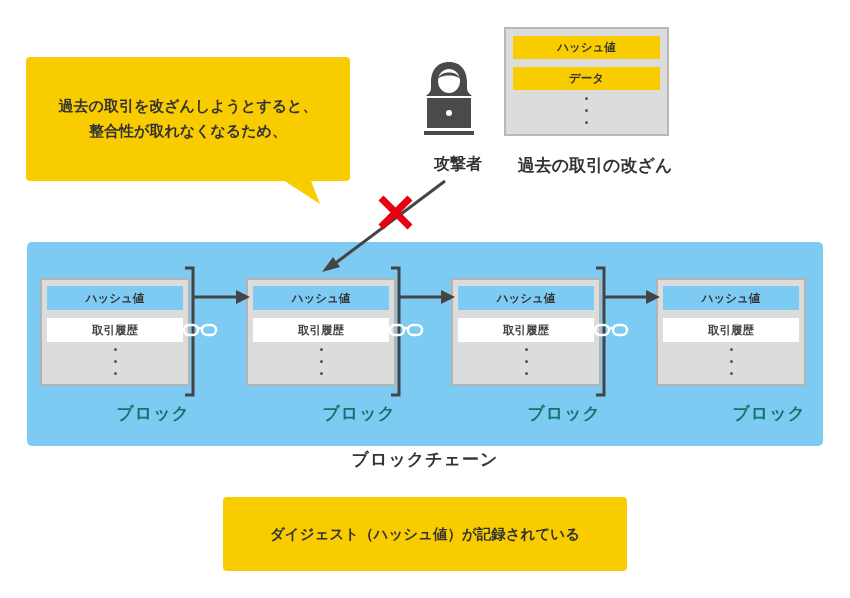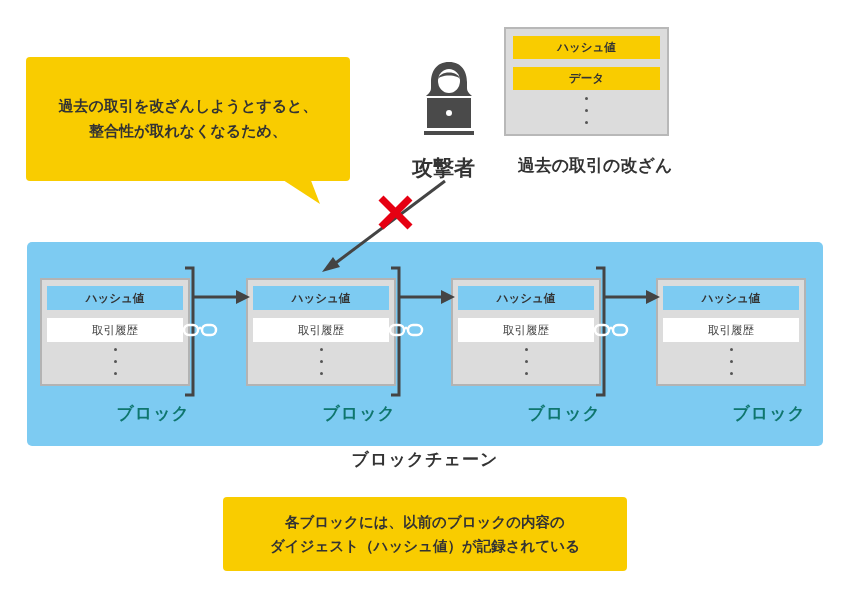--- a/index.html
+++ b/index.html
@@ -6,33 +6,33 @@
   body { width: 850px; height: 598px; position: relative; background: #ffffff; overflow: hidden;
          font-family: "DejaVu Sans", "Liberation Sans", sans-serif; color: #333; }
   .abs { position: absolute; }
 
   
   .bubble { left: 26px; top: 57px; width: 324px; height: 124px; background: #f9cc00; border-radius: 4px;
             display: flex; align-items: center; justify-content: center; text-align: center; }
   .bubble-text { font-size: 15px; font-weight: bold; line-height: 25px; color: #333; }
 
   
-  .attacker-label { left: 412px; top: 154px; width: 70px; text-align: left; font-size: 21px; font-weight: bold; color: #333; }
+  .attacker-label { left: 412px; top: 154px; width: 70px; text-align: right; font-size: 16px; font-weight: bold; color: #333; }
   .tamper-box { left: 504px; top: 27px; width: 165px; height: 109px; background: #dcdcdc; border: 2px solid #b8b8b8; box-sizing: border-box; }
   .tamper-bar { position: absolute; left: 7px; width: 147px; height: 23px; background: #f9cc00; font-size: 11.5px; font-weight: bold;
                 text-align: center; line-height: 23px; color: #333; }
   .tamper-label { left: 500px; top: 154px; width: 190px; text-align: center; font-size: 17px; font-weight: bold; color: #333; }
 
   
   .chain-area { left: 27px; top: 242px; width: 796px; height: 204px; background: #7dcbf2; border-radius: 5px; }
   .block { position: absolute; top: 278px; width: 150px; height: 108px; background: #dcdcdc; border: 2px solid #b3b3b3; box-sizing: border-box; }
   .hash-bar { position: absolute; left: 5px; top: 6px; width: 136px; height: 24px; background: #7dcbf2; text-align: center; line-height: 24px;
               font-size: 11.5px; font-weight: bold; color: #333; }
   .tx-bar { position: absolute; left: 5px; top: 38px; width: 136px; height: 24px; background: #ffffff; text-align: center; line-height: 24px;
-            font-size: 11.5px; font-weight: normal; color: #444; }
+            font-size: 11.5px; font-weight: bold; color: #444; }
   .dots { position: absolute; left: 0; top: 68px; width: 146px; text-align: center; }
   .dot { width: 3px; height: 3px; border-radius: 50%; background: #555; margin: 0 auto 9px auto; }
   .block-label { position: absolute; top: 402px; width: 150px; text-align: right; font-size: 17px; font-weight: bold; color: #0f766e; letter-spacing: 1px; }
 
   .chain-title { left: 0; top: 448px; width: 850px; text-align: center; font-size: 17px; font-weight: bold; color: #333; letter-spacing: 1px; }
   .note { left: 223px; top: 497px; width: 404px; height: 74px; background: #f9cc00; border-radius: 4px;
           display: flex; align-items: center; justify-content: center; text-align: center; }
   .note-text { font-size: 14.5px; font-weight: bold; line-height: 24px; color: #333; }
 
   svg.overlay { position: absolute; left: 0; top: 0; pointer-events: none; }
@@ -157,16 +157,15 @@
           <circle cx="611" cy="328" r="1.5" fill="#ffffff"></circle>
         </g>
       </g>
     </g>
 </svg>
 
 <div class="abs chain-title">ブロックチェーン</div>
 
 <div class="abs note">
   <div class="note-text">
-    <div>各ブロックには、以前のブロックの内容の</div>
     <div>ダイジェスト（ハッシュ値）が記録されている</div>
   </div>
 </div>
 
 </body></html>

